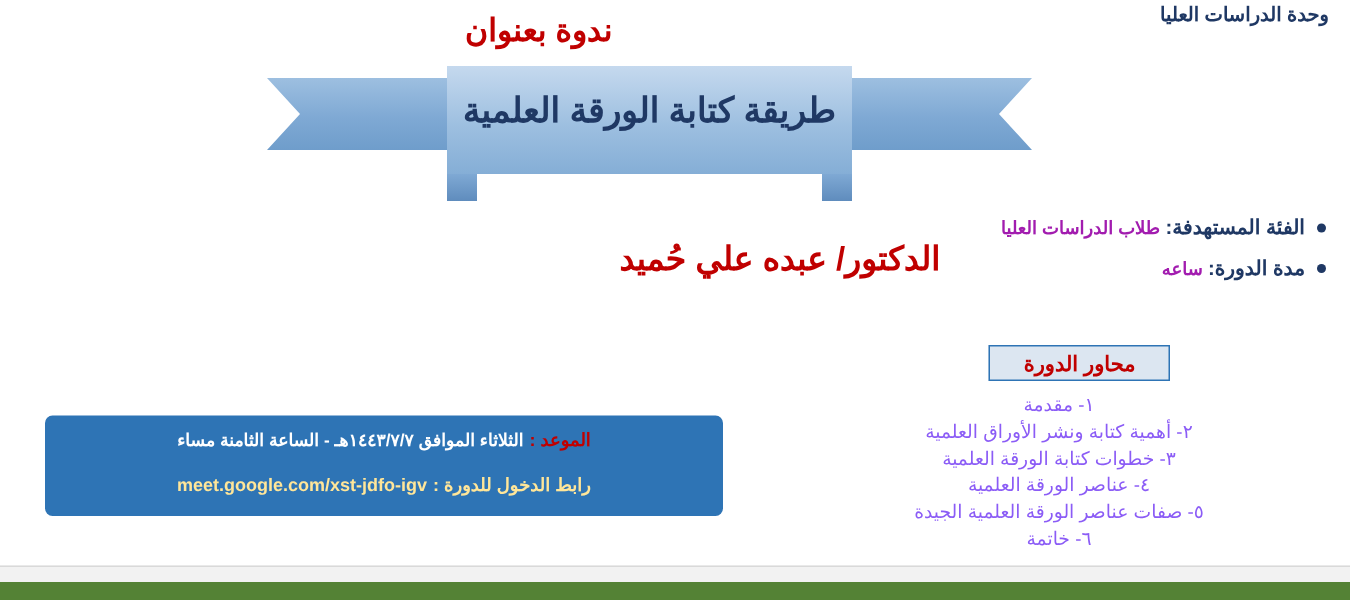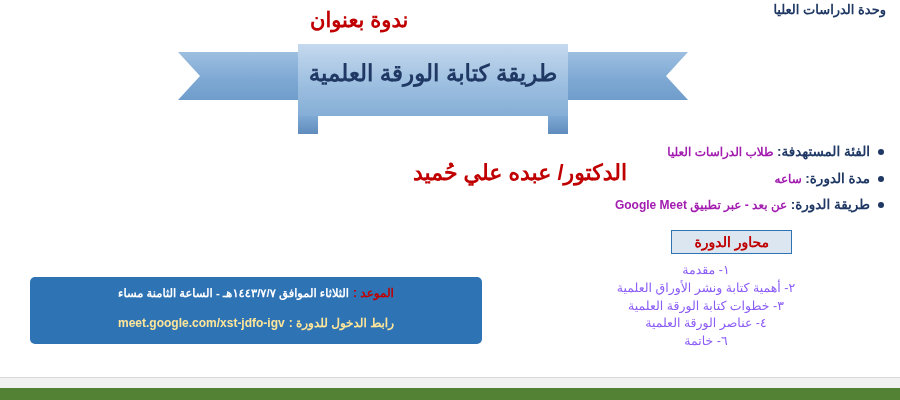--- a/index.html
+++ b/index.html
@@ -125,21 +125,21 @@
   .info-value {
     color: #a21caf;
     font-weight: bold;
     font-size: 12px;
   }
 
   
   .axes-box {
     position: absolute;
     top: 230px;
-    right: 108px;
+    right: 120px;
     padding: 3px 22px;
     border: 1.5px solid #2e74b5;
     background: #dce6f1;
     color: #c00000;
     font-weight: bold;
     font-size: 14px;
     direction: rtl;
     text-align: center;
   }
 
@@ -268,33 +268,30 @@
 
   <ul class="info-list">
     <li>
       <span class="info-label">الفئة المستهدفة:</span>
       <span class="info-value">طلاب الدراسات العليا</span>
     </li>
     <li>
       <span class="info-label">مدة الدورة:</span>
       <span class="info-value">ساعه</span>
     </li>
-    <li>
-      <span class="info-label">طريقة الدورة:</span>
-      <span class="info-value">عن بعد - عبر تطبيق Google Meet</span>
-    </li>
   </ul>
 
   <div class="axes-box">محاور الدورة</div>
 
   <ul class="axes-list">
     <li>١- مقدمة</li>
     <li>٢- أهمية كتابة ونشر الأوراق العلمية</li>
     <li>٣- خطوات كتابة الورقة العلمية</li>
     <li>٤- عناصر الورقة العلمية</li>
+    <li>٥- صفات عناصر الورقة العلمية الجيدة</li>
     <li>٦- خاتمة</li>
   </ul>
 
   <div class="meeting-box">
     <div class="meeting-row row1">
       <span class="meeting-label red">الموعد :</span>
       <span class="meeting-value">الثلاثاء الموافق ١٤٤٣/٧/٧هـ - الساعة الثامنة مساء</span>
     </div>
     <div class="meeting-row row2">
       <span class="meeting-label">رابط الدخول للدورة :</span>

